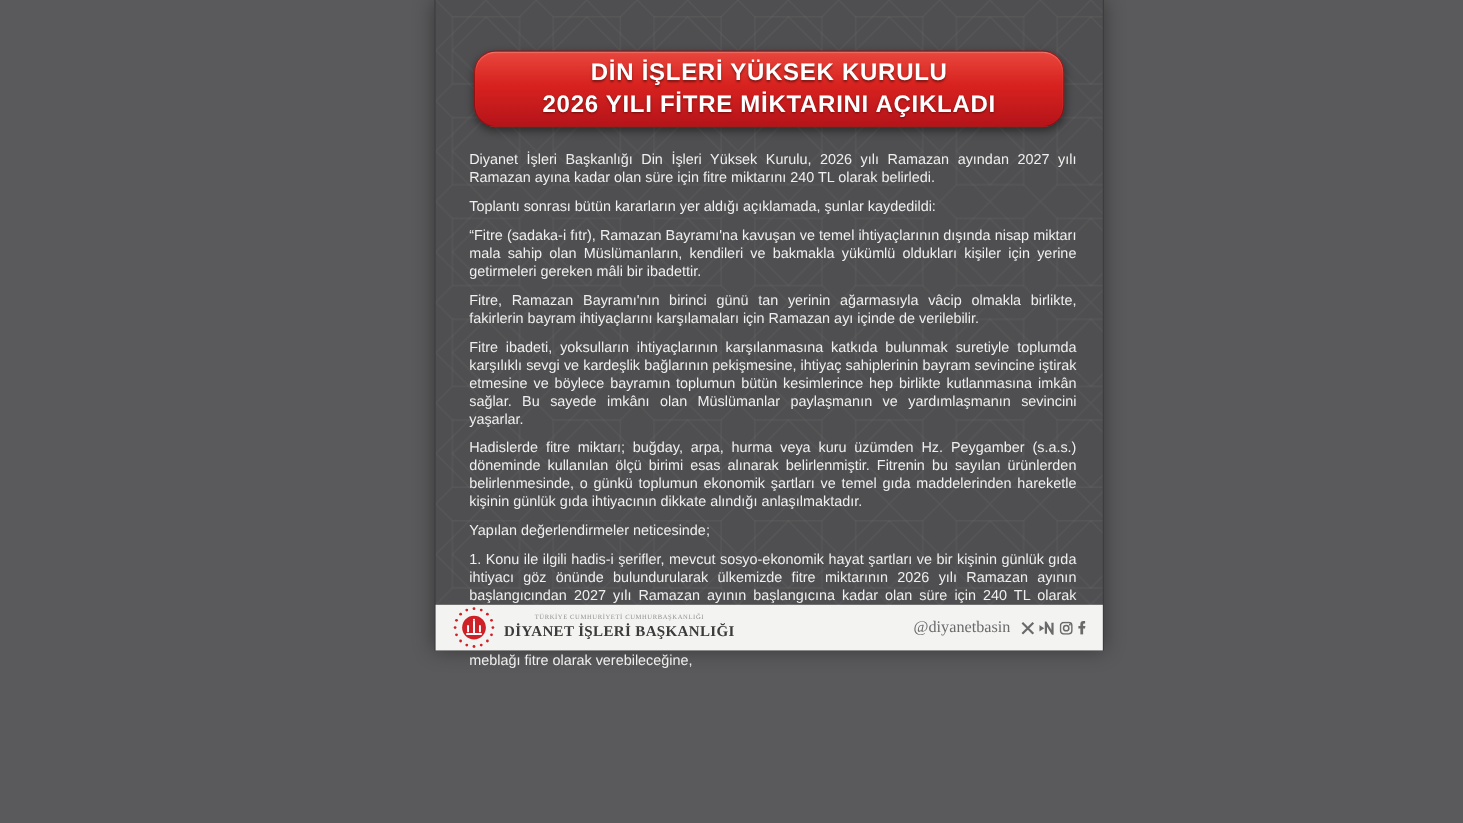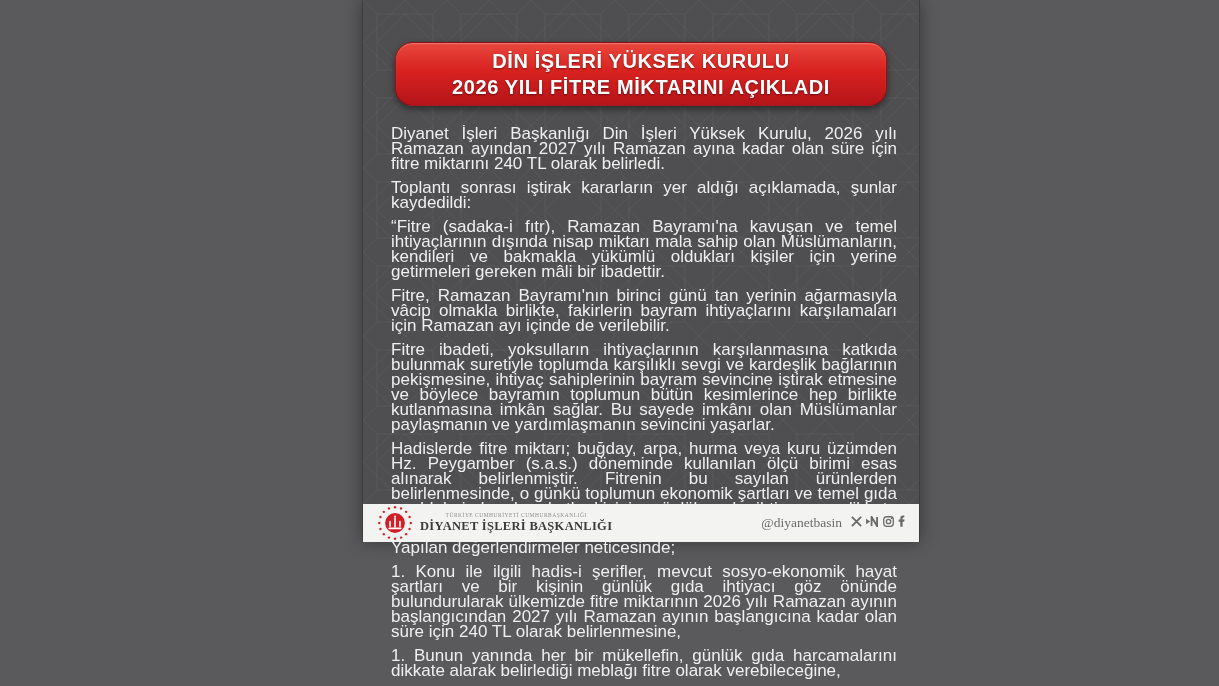--- a/index.html
+++ b/index.html
@@ -24,42 +24,42 @@
     background:linear-gradient(180deg,#e8473d 0%,#d8221f 45%,#b5141a 100%);
     border:1px solid rgba(122,8,10,.65);
     box-shadow:0 3px 7px rgba(0,0,0,.45), inset 0 1px 1px rgba(255,255,255,.28);
     display:flex;flex-direction:column;align-items:center;justify-content:center;
     color:#ffffff;font-weight:bold;font-size:20px;line-height:26px;
     letter-spacing:.6px;text-align:center;
     text-shadow:0 1px 2px rgba(0,0,0,.45);
   }
   .content{
     position:absolute;left:28px;right:22px;top:126px;
-    color:#efefef;font-size:17px;line-height:15px;
+    color:#efefef;font-size:12px;line-height:15px;
     text-align:justify;
   }
   .content p{margin:0 0 9px 0;}
   .footer{
     position:absolute;left:0;right:0;bottom:0;height:38px;
     background:#f3f3f2;
     display:flex;align-items:center;justify-content:space-between;
     padding:0 14px;box-sizing:border-box;
   }
   .footer-left{display:flex;align-items:center;gap:7px;}
   .org-block{display:flex;flex-direction:column;justify-content:center;align-items:center;}
   .org-small{
     font-size:5.5px;letter-spacing:.5px;color:#8f8f8f;
     font-family:"Liberation Serif","DejaVu Serif",serif;
   }
   .org-name{
     font-size:12.5px;letter-spacing:.3px;color:#3b3b3b;font-weight:bold;
     font-family:"Liberation Serif","DejaVu Serif",serif;
     margin-top:1px;
   }
-  .footer-right{display:flex;align-items:flex-start;gap:9px;}
+  .footer-right{display:flex;align-items:center;gap:9px;}
   .handle{
     font-family:"Liberation Serif","DejaVu Serif",serif;
     font-size:13.5px;color:#6a6a6a;
   }
   .icons{display:flex;align-items:center;gap:4px;}
   .icons svg{display:block;}
 </style>
 </head>
 <body>
 
@@ -79,21 +79,21 @@
     <rect width="100%" height="100%" fill="url(#geo)"></rect>
   </svg>
 
   <div class="banner">
     <div>DİN İŞLERİ YÜKSEK KURULU</div>
     <div>2026 YILI FİTRE MİKTARINI AÇIKLADI</div>
   </div>
 
   <div class="content">
     <p>Diyanet İşleri Başkanlığı Din İşleri Yüksek Kurulu, 2026 yılı Ramazan ayından 2027 yılı Ramazan ayına kadar olan süre için fitre miktarını 240 TL olarak belirledi.</p>
-    <p>Toplantı sonrası iştirak kararların yer aldığı açıklamada, şunlar kaydedildi:</p>
+    <p>Toplantı sonrası bütün kararların yer aldığı açıklamada, şunlar kaydedildi:</p>
     <p>“Fitre (sadaka-i fıtr), Ramazan Bayramı'na kavuşan ve temel ihtiyaçlarının dışında nisap miktarı mala sahip olan Müslümanların, kendileri ve bakmakla yükümlü oldukları kişiler için yerine getirmeleri gereken mâli bir ibadettir.</p>
     <p>Fitre, Ramazan Bayramı'nın birinci günü tan yerinin ağarmasıyla vâcip olmakla birlikte, fakirlerin bayram ihtiyaçlarını karşılamaları için Ramazan ayı içinde de verilebilir.</p>
     <p>Fitre ibadeti, yoksulların ihtiyaçlarının karşılanmasına katkıda bulunmak suretiyle toplumda karşılıklı sevgi ve kardeşlik bağlarının pekişmesine, ihtiyaç sahiplerinin bayram sevincine iştirak etmesine ve böylece bayramın toplumun bütün kesimlerince hep birlikte kutlanmasına imkân sağlar. Bu sayede imkânı olan Müslümanlar paylaşmanın ve yardımlaşmanın sevincini yaşarlar.</p>
     <p>Hadislerde fitre miktarı; buğday, arpa, hurma veya kuru üzümden Hz. Peygamber (s.a.s.) döneminde kullanılan ölçü birimi esas alınarak belirlenmiştir. Fitrenin bu sayılan ürünlerden belirlenmesinde, o günkü toplumun ekonomik şartları ve temel gıda maddelerinden hareketle kişinin günlük gıda ihtiyacının dikkate alındığı anlaşılmaktadır.</p>
     <p>Yapılan değerlendirmeler neticesinde;</p>
     <p>1. Konu ile ilgili hadis-i şerifler, mevcut sosyo-ekonomik hayat şartları ve bir kişinin günlük gıda ihtiyacı göz önünde bulundurularak ülkemizde fitre miktarının 2026 yılı Ramazan ayının başlangıcından 2027 yılı Ramazan ayının başlangıcına kadar olan süre için 240 TL olarak belirlenmesine,</p>
     <p>1. Bunun yanında her bir mükellefin, günlük gıda harcamalarını dikkate alarak belirlediği meblağı fitre olarak verebileceğine,</p>
   </div>
 
   <div class="footer">

